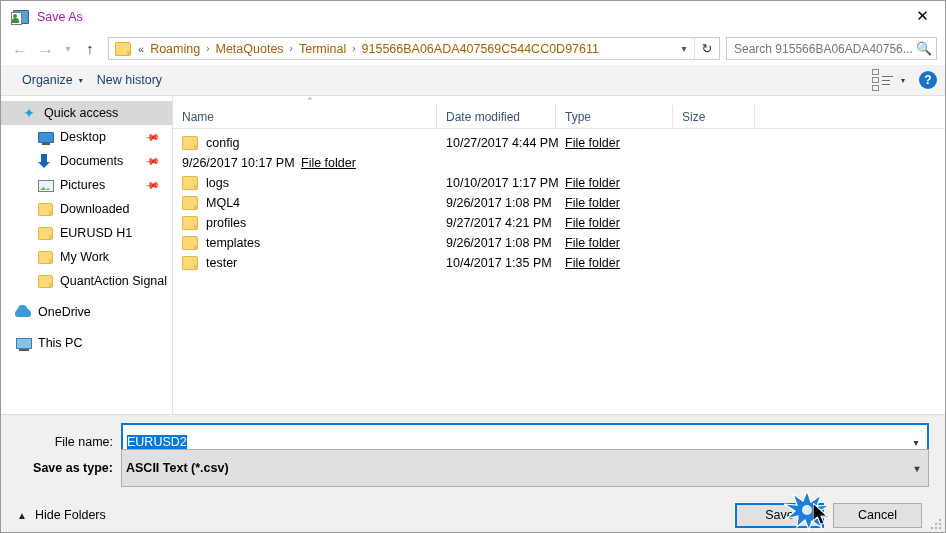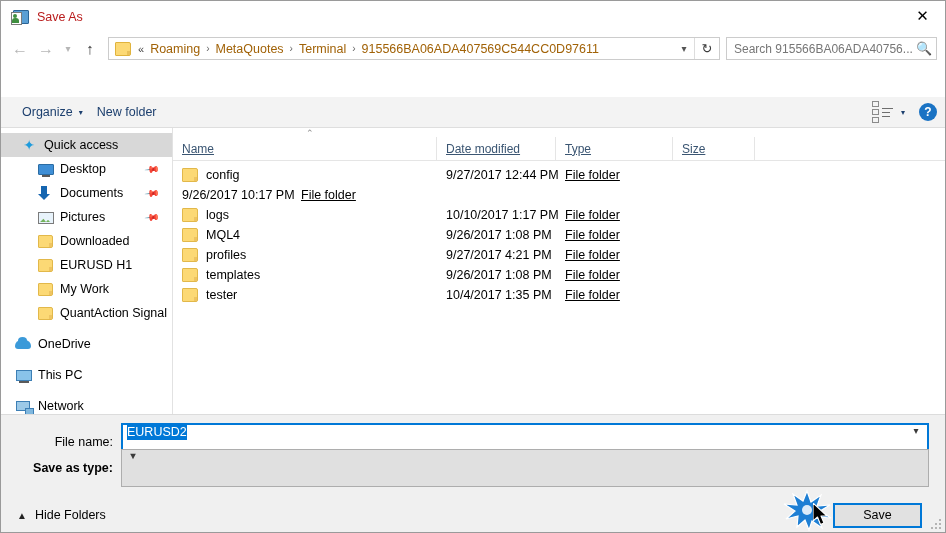--- a/index.html
+++ b/index.html
@@ -68,21 +68,21 @@
   .title-icon .person-body {
     position: absolute;
     left: 1.5px; top: 10px;
     width: 7px; height: 5px;
     background: #3f8f3f;
     border-radius: 3px 3px 0 0;
   }
   .title-text {
     margin-left: 9px;
     font-size: 12.5px;
-    color: #b91c1c;
+    color: #a21caf;
   }
   .close-btn {
     position: absolute;
     right: 0; top: 0;
     width: 45px; height: 30px;
     display: flex;
     align-items: center;
     justify-content: center;
     font-size: 15px;
     color: #000000;
@@ -209,21 +209,20 @@
   
   .toolbar {
     height: 31px;
     min-height: 31px;
     background: #f3f3f3;
     border-bottom: 1px solid #dedede;
     display: flex;
     align-items: center;
     padding: 0 8px 0 14px;
     box-sizing: border-box;
-    margin-top: 32px;
   }
   .tb-item {
     font-size: 12.5px;
     color: #1c3f6e;
     padding: 3px 7px;
     cursor: default;
     display: flex;
     align-items: center;
     gap: 6px;
   }
@@ -450,21 +449,20 @@
   }
   .colh {
     height: 100%;
     display: flex;
     align-items: center;
     padding-left: 9px;
     box-sizing: border-box;
     border-right: 1px solid #e5e5e5;
     cursor: default;
     white-space: nowrap;
-    text-decoration: underline;
   }
   .colh.name { width: 264px; }
   .colh.date { width: 119px; }
   .colh.type { width: 117px; }
   .colh.size { width: 82px; }
 
   .filelist {
     flex: 1;
     overflow: hidden;
     padding-top: 4px;
@@ -541,20 +539,21 @@
     padding-right: 8px;
     font-size: 12.5px;
     color: #000000;
     box-sizing: border-box;
   }
   .combo {
     flex: 1;
     margin-right: 16px;
     height: 38px;
     display: flex;
+    align-items: center;
     box-sizing: border-box;
     background: #ffffff;
     border: 1px solid #7a7a7a;
   }
   .combo.focused { border: 2px solid #0078d7; }
   .combo.disabled { background: #e0e0e0; border: 1px solid #adadad; }
   .combo-value {
     flex: 1;
     padding-left: 4px;
     font-size: 12.5px;
@@ -689,21 +688,21 @@
       <div class="search-icon">🔍</div>
     </div>
   </div>
 
   <div class="toolbar">
     <div class="tb-item">
       <span>Organize</span>
       <span class="tb-caret">▾</span>
     </div>
     <div class="tb-item">
-      <span>New folder</span>
+      <span>New history</span>
     </div>
     <div class="tb-right">
       <div class="view-icon">
         <div class="vi-col">
             <div class="vi-box"></div>
             <div class="vi-box"></div>
             <div class="vi-box"></div>
           </div>
         <div class="vi-lines">
             <div class="vi-line"></div>
@@ -786,47 +785,41 @@
         <span class="nav-label">OneDrive</span>
       </div>
 
       <div class="nav-row root">
         <span class="nav-ico">
             <span class="ic-pc"></span>
           </span>
         <span class="nav-label">This PC</span>
       </div>
 
-      <div class="nav-row root">
-        <span class="nav-ico">
-            <span class="ic-net"></span>
-          </span>
-        <span class="nav-label">Network</span>
-      </div>
 
     </div>
 
     <div class="filepane">
       <div class="sort-indicator">⌃</div>
 
       <div class="col-headers">
         <div class="colh name">Name</div>
         <div class="colh date">Date modified</div>
         <div class="colh type">Type</div>
         <div class="colh size">Size</div>
       </div>
 
       <div class="filelist">
 
         <div class="filerow">
           <div class="fr-name">
             <span class="fr-folder-ico"></span>
             <span>config</span>
           </div>
-          <div class="fr-date">9/27/2017 12:44 PM</div>
+          <div class="fr-date">10/27/2017 4:44 PM</div>
           <div class="fr-type">File folder</div>
           <div class="fr-size"></div>
         </div>
 
         <div class="filerow">
           <div class="fr-date">9/26/2017 10:17 PM</div>
           <div class="fr-type">File folder</div>
           <div class="fr-size"></div>
         </div>
 
@@ -890,31 +883,33 @@
       <div class="field-label">File name:</div>
       <div class="combo focused">
         <div class="combo-value"><span class="sel">EURUSD2</span></div>
         <div class="combo-caret">▾</div>
       </div>
     </div>
 
     <div class="field-row second">
       <div class="field-label">Save as type:</div>
       <div class="combo disabled">
+        <div class="combo-value">ASCII Text (*.csv)</div>
         <div class="combo-caret">▾</div>
       </div>
     </div>
 
     <div class="footer-bottom">
       <div class="hide-folders">
         <span class="hf-caret">▲</span>
         <span>Hide Folders</span>
       </div>
       <div class="btn-group">
         <div class="btn primary">Save</div>
+        <div class="btn">Cancel</div>
       </div>
       <div class="resize-grip">
         <i style="left:8px;top:0px;"></i>
         <i style="left:4px;top:4px;"></i>
           <i style="left:8px;top:4px;"></i>
         <i style="left:0px;top:8px;"></i>
           <i style="left:4px;top:8px;"></i>
           <i style="left:8px;top:8px;"></i>
       </div>
     </div>

